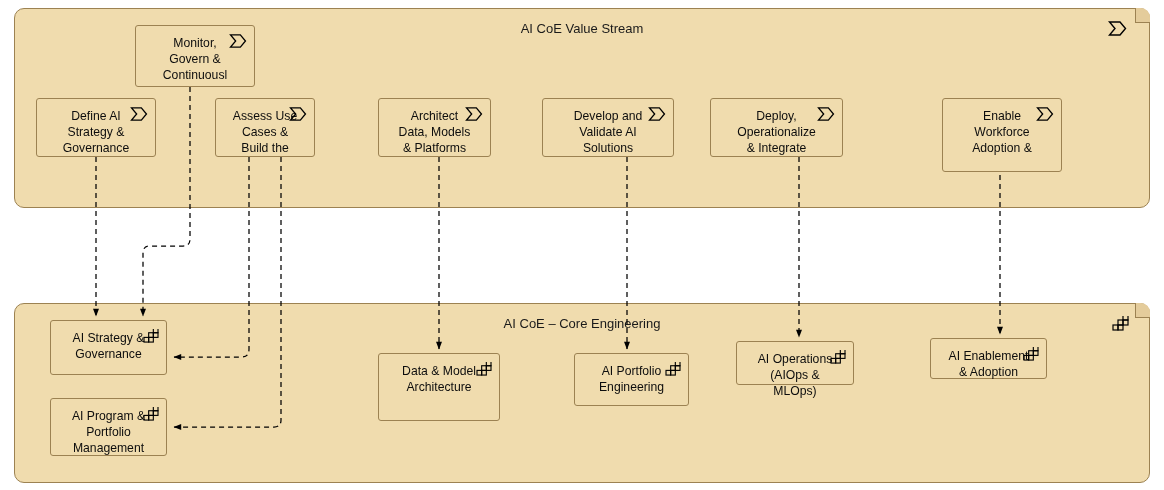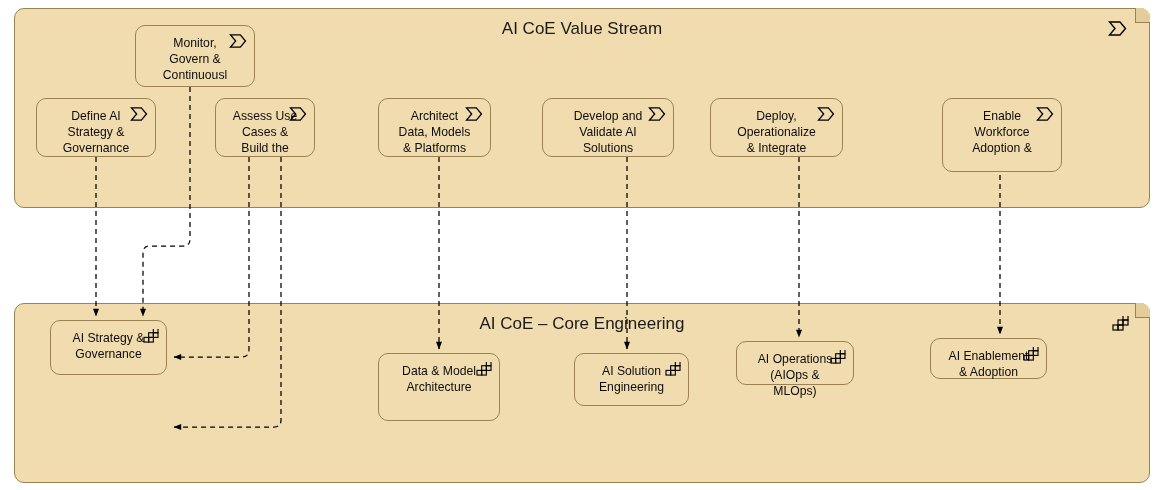--- a/index.html
+++ b/index.html
@@ -15,21 +15,21 @@
     position:absolute;
     background:#F0DCAE;
     border:1px solid #9C8252;
     border-radius:10px;
     box-sizing:border-box;
   }
   .group-title{
     position:absolute;
     top:13px;left:0;right:0;
     text-align:center;
-    font-size:17px;
+    font-size:13px;
     line-height:14px;
     color:#1a1a1a;
     white-space:nowrap;
   }
   
   .fold{
     position:absolute;
     top:-1px;right:-1px;
     width:14px;height:14px;
     background:#E4CC9B;
@@ -40,21 +40,21 @@
   .group-icon{
     position:absolute;
     top:12px;
   }
 
   
   .node{
     position:absolute;
     background:#F0DCAE;
     border:1px solid #9C8252;
-    border-radius:10px;
+    border-radius:3px;
     box-sizing:border-box;
     padding-left:20px;
   }
   .node-label{
     position:absolute;
     left:4px;right:4px;
     top:9px;
     text-align:center;
     font-size:12.2px;
     line-height:16px;
@@ -193,37 +193,51 @@
       <g fill="none" stroke="#000" stroke-width="1.2">
         <rect x="1" y="9" width="5" height="5"></rect>
           <rect x="6" y="9" width="5" height="5"></rect>
         <rect x="6" y="4" width="5" height="5"></rect>
           <rect x="11" y="4" width="5" height="5"></rect>
         <rect x="11" y="-1" width="5" height="5"></rect>
       </g>
     </svg>
   </div>
 
+  <div class="node" id="n-ai-program-portfolio" style="left: 50px; top: 398px; width: 117px; height: 58px;">
+    <div class="node-label">AI Program &amp;
+Portfolio
+Management</div>
+    <svg class="node-icon" viewBox="0 0 17 15" style="width:16px;height:14px;">
+      <g fill="none" stroke="#000" stroke-width="1.2">
+        <rect x="1" y="9" width="5" height="5"></rect>
+          <rect x="6" y="9" width="5" height="5"></rect>
+        <rect x="6" y="4" width="5" height="5"></rect>
+          <rect x="11" y="4" width="5" height="5"></rect>
+        <rect x="11" y="-1" width="5" height="5"></rect>
+      </g>
+    </svg>
+  </div>
 
   <div class="node" id="n-data-model-architecture" style="left: 378px; top: 353px; width: 122px; height: 68px;">
     <div class="node-label">Data &amp; Model
 Architecture</div>
     <svg class="node-icon" viewBox="0 0 17 15" style="width:16px;height:14px;">
       <g fill="none" stroke="#000" stroke-width="1.2">
         <rect x="1" y="9" width="5" height="5"></rect>
           <rect x="6" y="9" width="5" height="5"></rect>
         <rect x="6" y="4" width="5" height="5"></rect>
           <rect x="11" y="4" width="5" height="5"></rect>
         <rect x="11" y="-1" width="5" height="5"></rect>
       </g>
     </svg>
   </div>
 
   <div class="node" id="n-ai-solution-engineering" style="left: 574px; top: 353px; width: 115px; height: 53px;">
-    <div class="node-label">AI Solution
+    <div class="node-label">AI Portfolio
 Engineering</div>
     <svg class="node-icon" viewBox="0 0 17 15" style="width:16px;height:14px;">
       <g fill="none" stroke="#000" stroke-width="1.2">
         <rect x="1" y="9" width="5" height="5"></rect>
           <rect x="6" y="9" width="5" height="5"></rect>
         <rect x="6" y="4" width="5" height="5"></rect>
           <rect x="11" y="4" width="5" height="5"></rect>
         <rect x="11" y="-1" width="5" height="5"></rect>
       </g>
     </svg>

